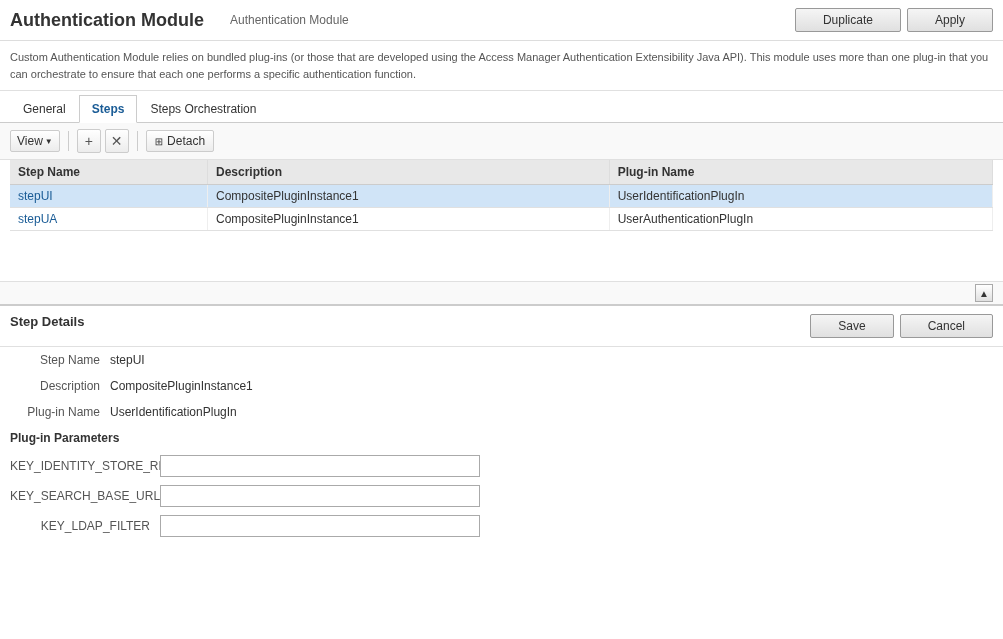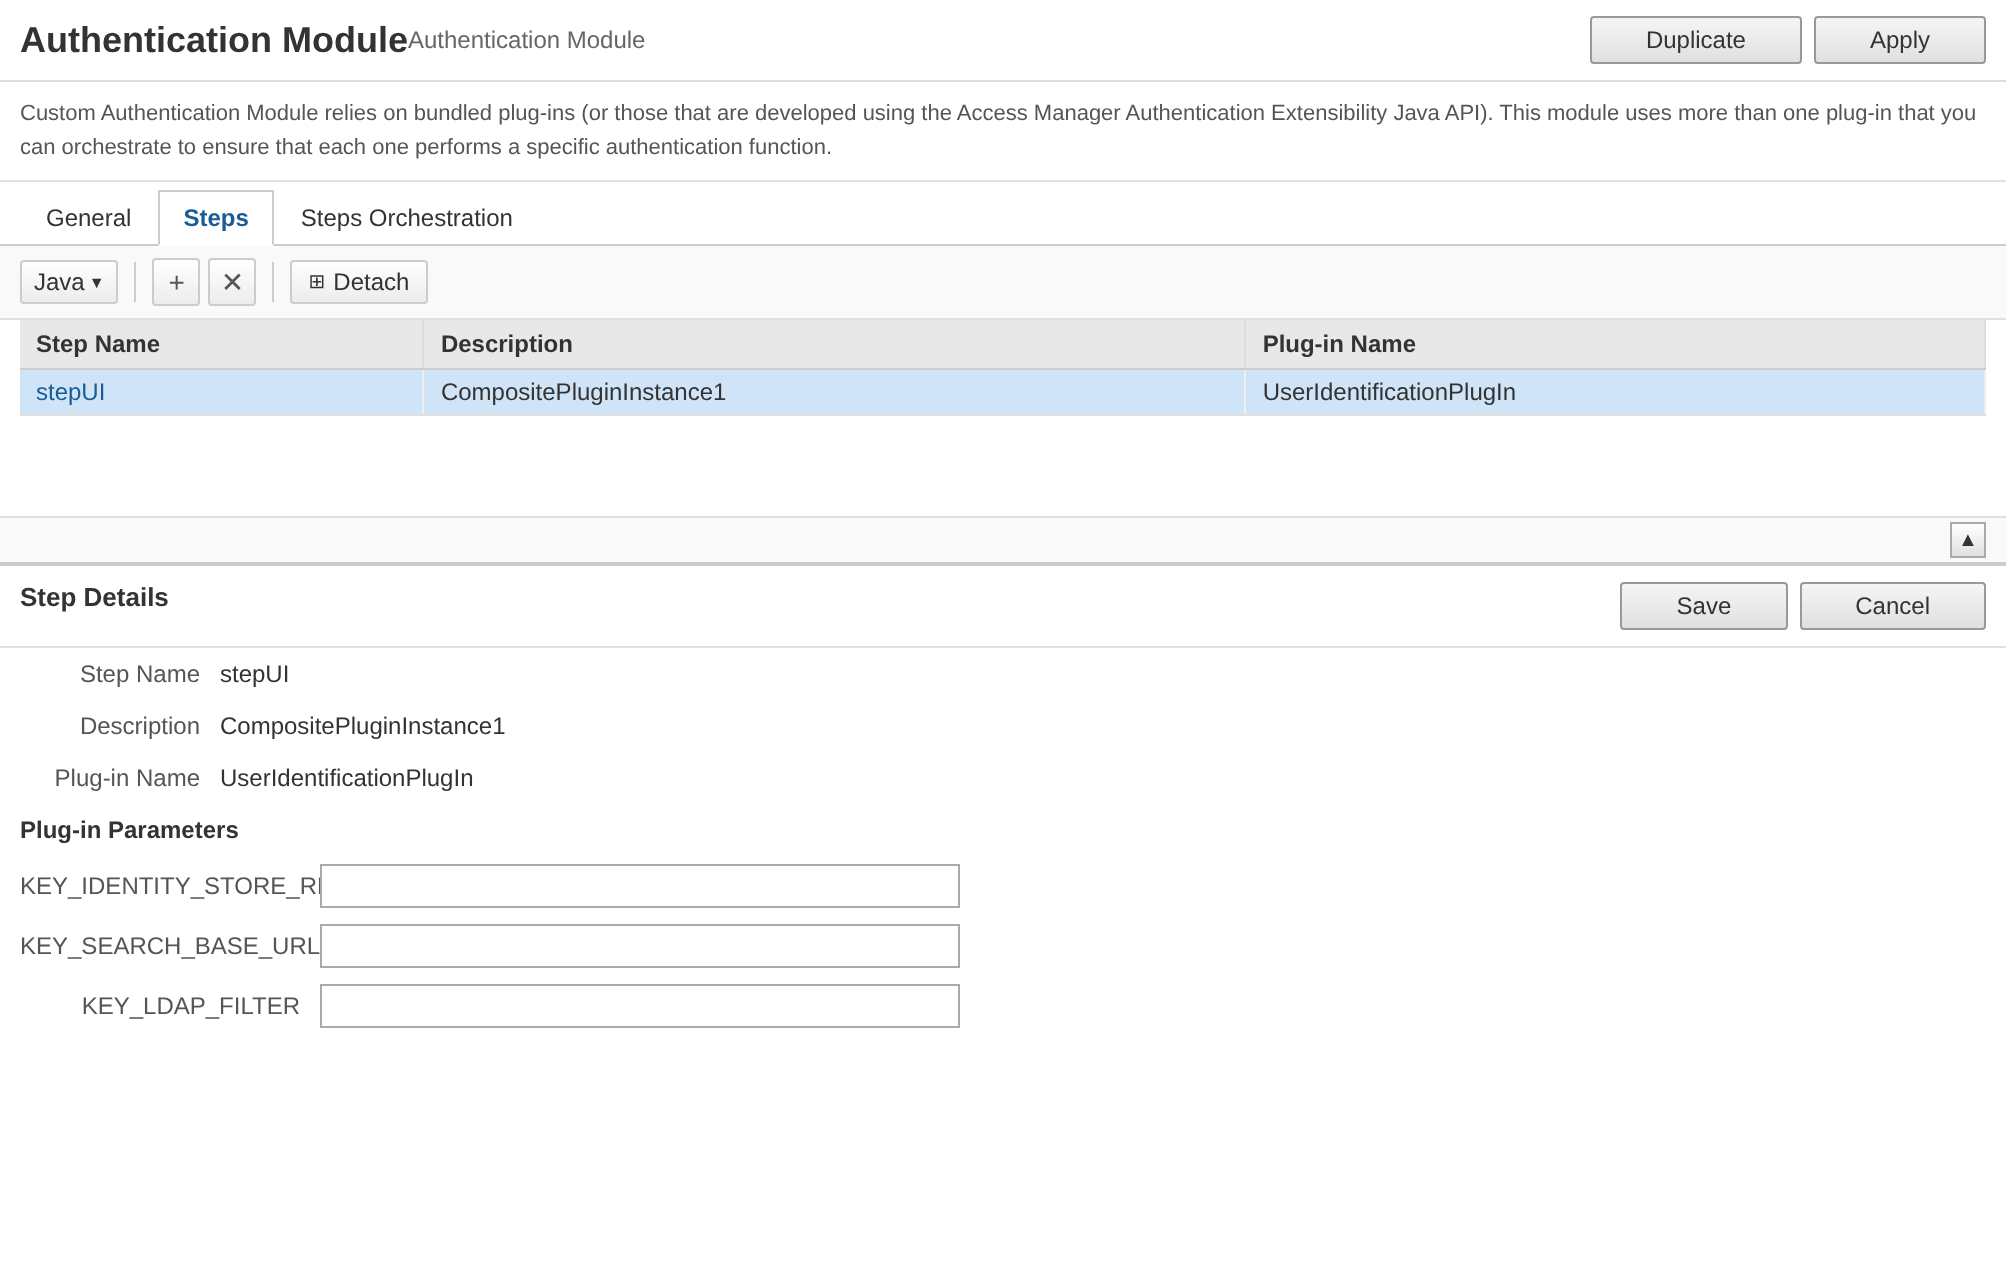--- a/index.html
+++ b/index.html
@@ -1,20 +1,20 @@
 <!DOCTYPE html>
 <html><head>
   <meta charset="utf-8">
   <style>
     * { box-sizing: border-box; margin: 0; padding: 0; }
     body { font-family: Arial, sans-serif; font-size: 12px; color: #333; background: #fff; }
 
     
     .header { display: flex; align-items: center; justify-content: space-between; padding: 8px 10px; border-bottom: 1px solid #ddd; }
-    .header-left { display: flex; align-items: center; gap: 0; }
+    .header-left { display: flex; align-items: center; gap: 26px; }
     .header-title { font-size: 18px; font-weight: bold; color: #333; }
     .header-subtitle { font-size: 12px; color: #666; }
     .header-buttons { display: flex; gap: 6px; }
     .btn { padding: 4px 27px; font-size: 12px; border: 1px solid #999; background: linear-gradient(to bottom, #f5f5f5, #e0e0e0); cursor: pointer; border-radius: 2px; color: #333; }
 
     
     .description { padding: 8px 10px; font-size: 11px; color: #555; line-height: 1.5; border-bottom: 1px solid #e0e0e0; }
 
     
     .tabs { display: flex; padding: 0 10px; border-bottom: 1px solid #ccc; margin-top: 4px; }
@@ -82,21 +82,21 @@
   <div class="tabs">
     <div class="tab">General</div>
     <div class="tab active">Steps</div>
     <div class="tab">Steps Orchestration</div>
   </div>
 
   <div class="upper-section">
 
     <div class="toolbar">
       <div class="toolbar-view">
-        <span>Java</span>
+        <span>View</span>
         <span class="arrow">▼</span>
       </div>
       <div class="toolbar-separator"></div>
       <div class="toolbar-icon-btn" title="Add">+</div>
       <div class="toolbar-icon-btn" title="Delete">✕</div>
       <div class="toolbar-separator"></div>
       <div class="detach-btn">
         <span class="detach-icon">⊞</span>
         <span>Detach</span>
       </div>
@@ -109,20 +109,25 @@
             <th>Step Name</th>
             <th>Description</th>
             <th>Plug-in Name</th>
           </tr>
         </thead>
         <tbody>
           <tr class="selected">
             <td><span class="link-text">stepUI</span></td>
             <td>CompositePluginInstance1</td>
             <td>UserIdentificationPlugIn</td>
+          </tr>
+          <tr>
+            <td><span class="link-text">stepUA</span></td>
+            <td>CompositePluginInstance1</td>
+            <td>UserAuthenticationPlugIn</td>
           </tr>
         </tbody>
       </table>
     </div>
 
     <div style="height: 50px;"></div>
     <div class="collapse-bar">
       <div class="collapse-btn">▲</div>
     </div>
   </div>

